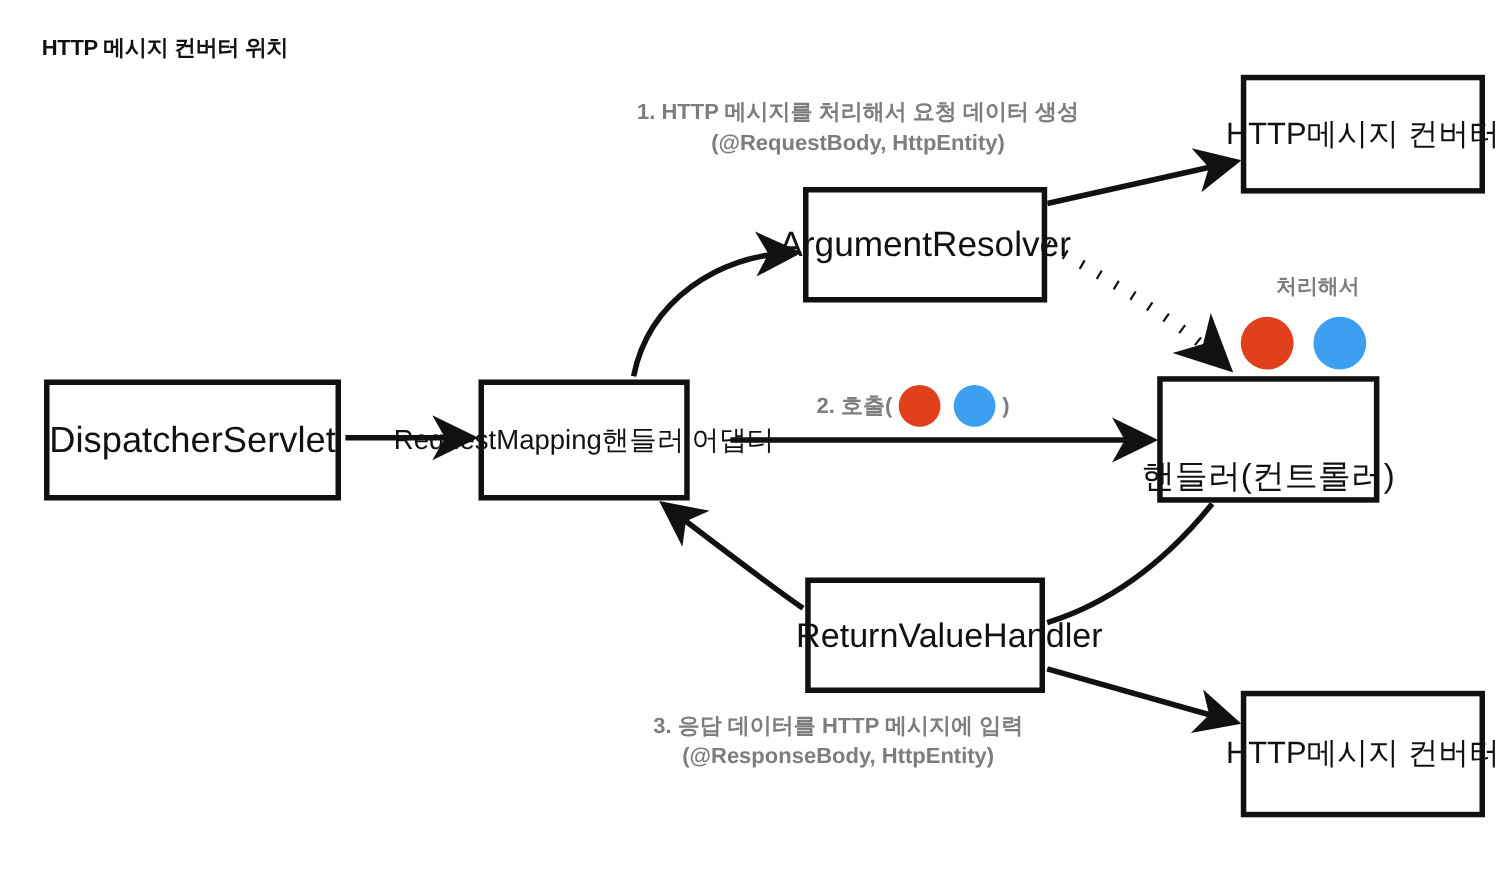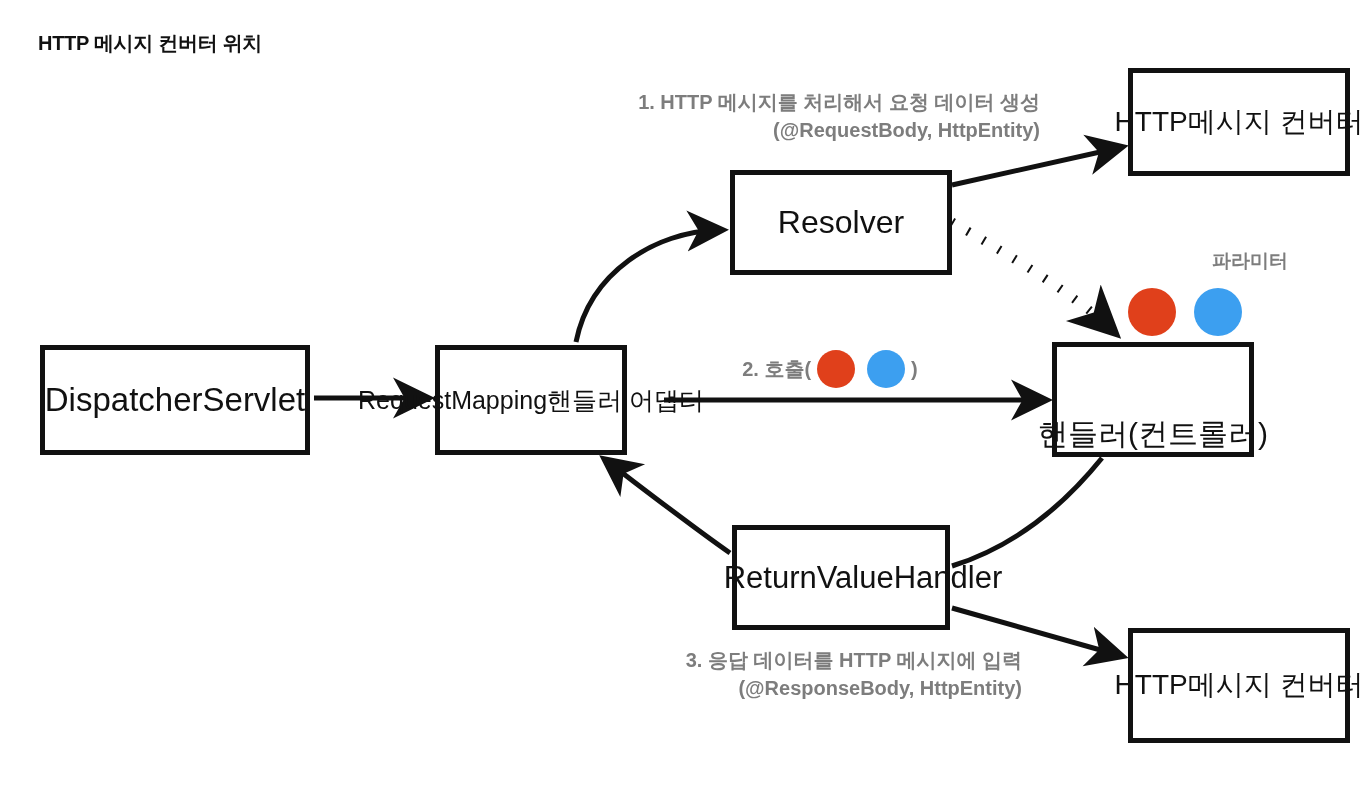--- a/index.html
+++ b/index.html
@@ -90,21 +90,21 @@
     left: 1128px; top: 628px; width: 222px; height: 115px;
     font-size: 28px;
   }
 
   .edge-label {
     position: absolute;
     color: #7d7d7d;
     font-weight: bold;
     font-size: 20px;
     line-height: 1.42;
-    text-align: right;
+    text-align: center;
     white-space: nowrap;
   }
   #label-step1 { left: 520px; top: 88px; width: 520px; }
   #label-step3 { left: 502px; top: 646px; width: 520px; }
 
   #label-step2 {
     left: 690px; top: 350px; width: 280px;
     display: flex; align-items: center; justify-content: center;
     gap: 0px;
   }
@@ -170,20 +170,21 @@
     <span class="ln">Dispatcher</span>
     <span class="ln">Servlet</span>
   </div>
 
   <div class="node" id="node-request-mapping">
     <span class="ln">RequestMapping</span>
     <span class="ln">핸들러 어댑터</span>
   </div>
 
   <div class="node" id="node-argument-resolver">
+    <span class="ln">Argument</span>
     <span class="ln">Resolver</span>
   </div>
 
   <div class="node" id="node-handler">
     <span class="ln">핸들러</span>
     <span class="ln">(컨트롤러)</span>
   </div>
 
   <div class="node" id="node-return-value-handler">
     <span class="ln">ReturnValue</span>
@@ -210,20 +211,20 @@
     <span class="dot dot-red dot-inline spacer-l spacer-r"></span>
     <span class="dot dot-blue dot-inline spacer-l spacer-r"></span>
     <span class="txt">)</span>
   </div>
 
   <div class="edge-label" id="label-step3">
     <div>3. 응답 데이터를 HTTP 메시지에 입력</div>
     <div>(@ResponseBody, HttpEntity)</div>
   </div>
 
-  <div class="edge-label" id="label-parameter">파라미터</div>
+  <div class="edge-label" id="label-parameter">처리해서</div>
 
   <div id="param-dots">
     <span class="dot dot-red"></span>
     <span class="dot dot-blue"></span>
   </div>
 
 </div>
 
 </body></html>

